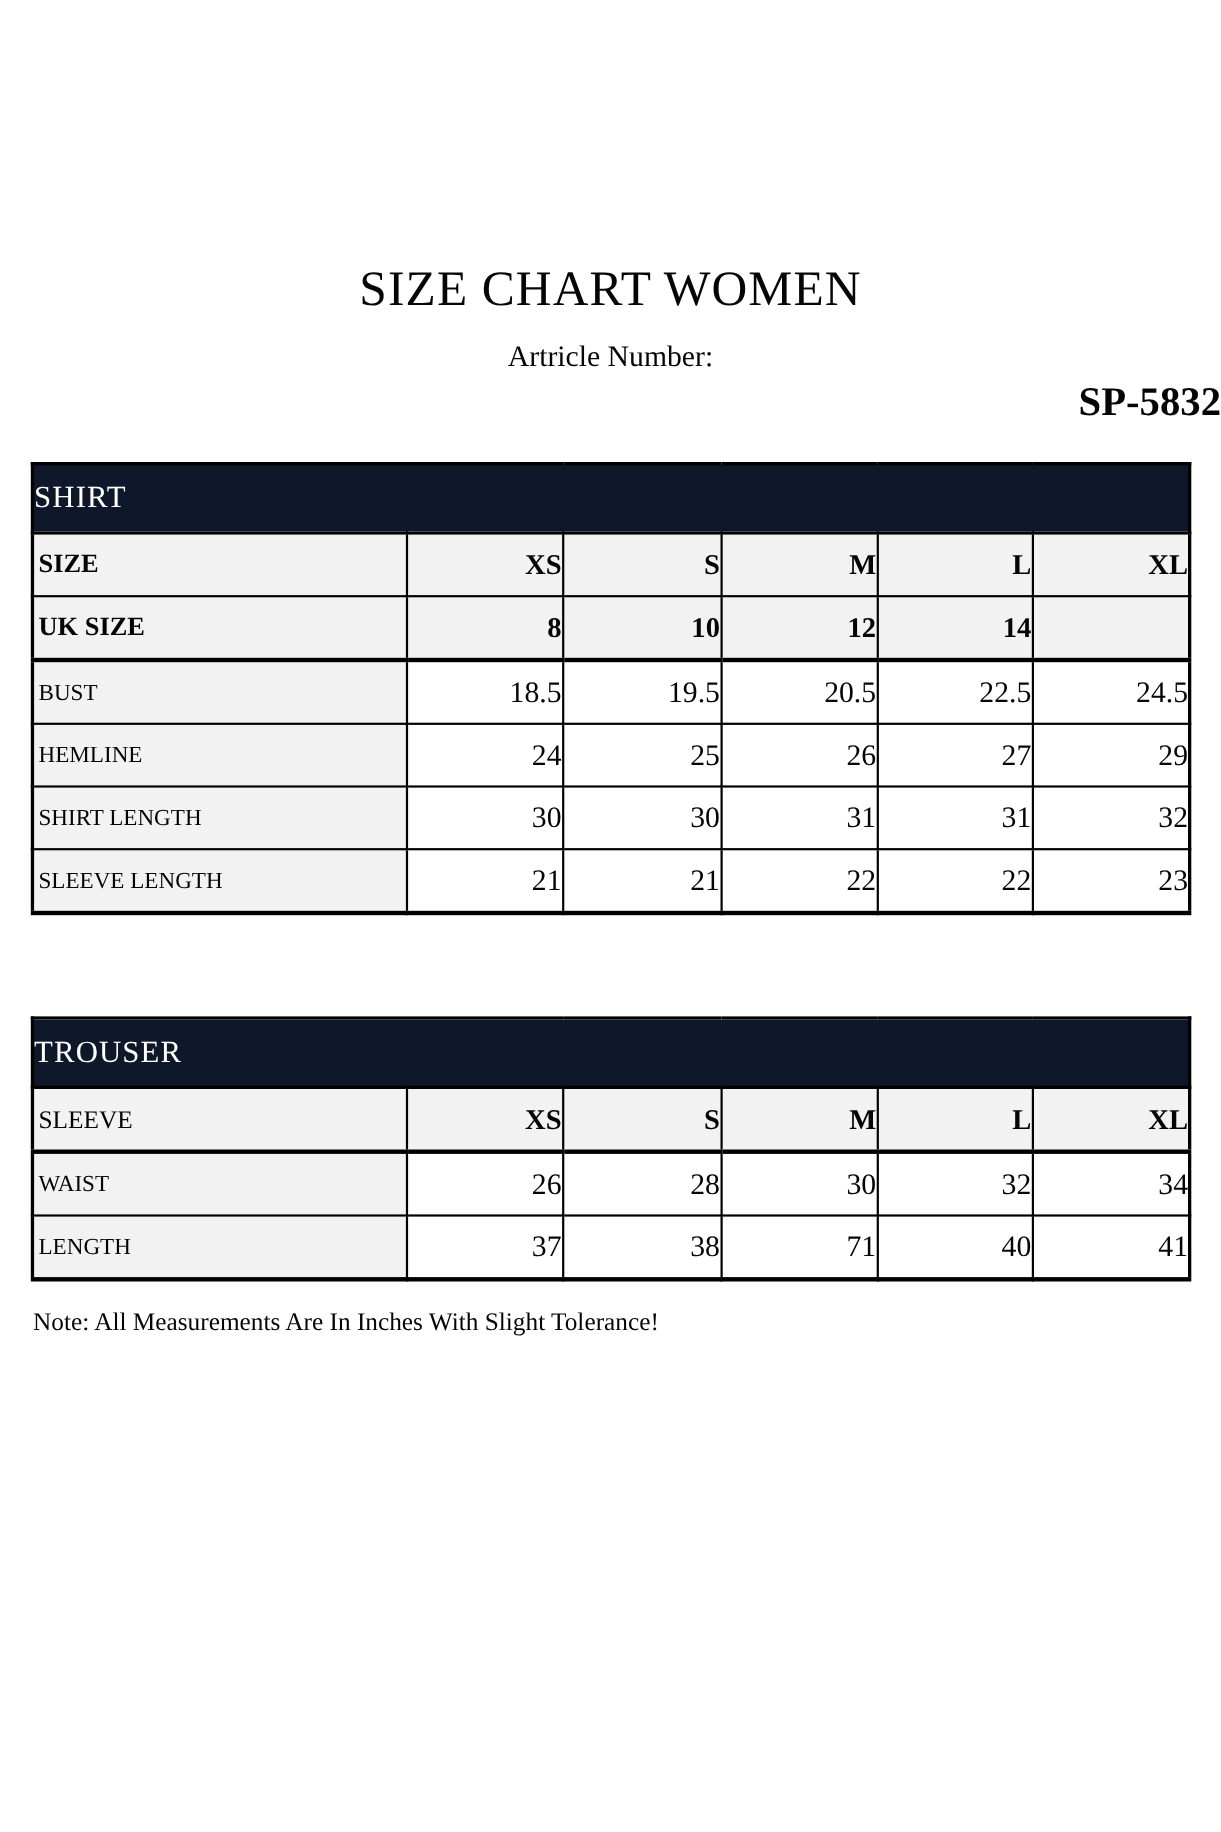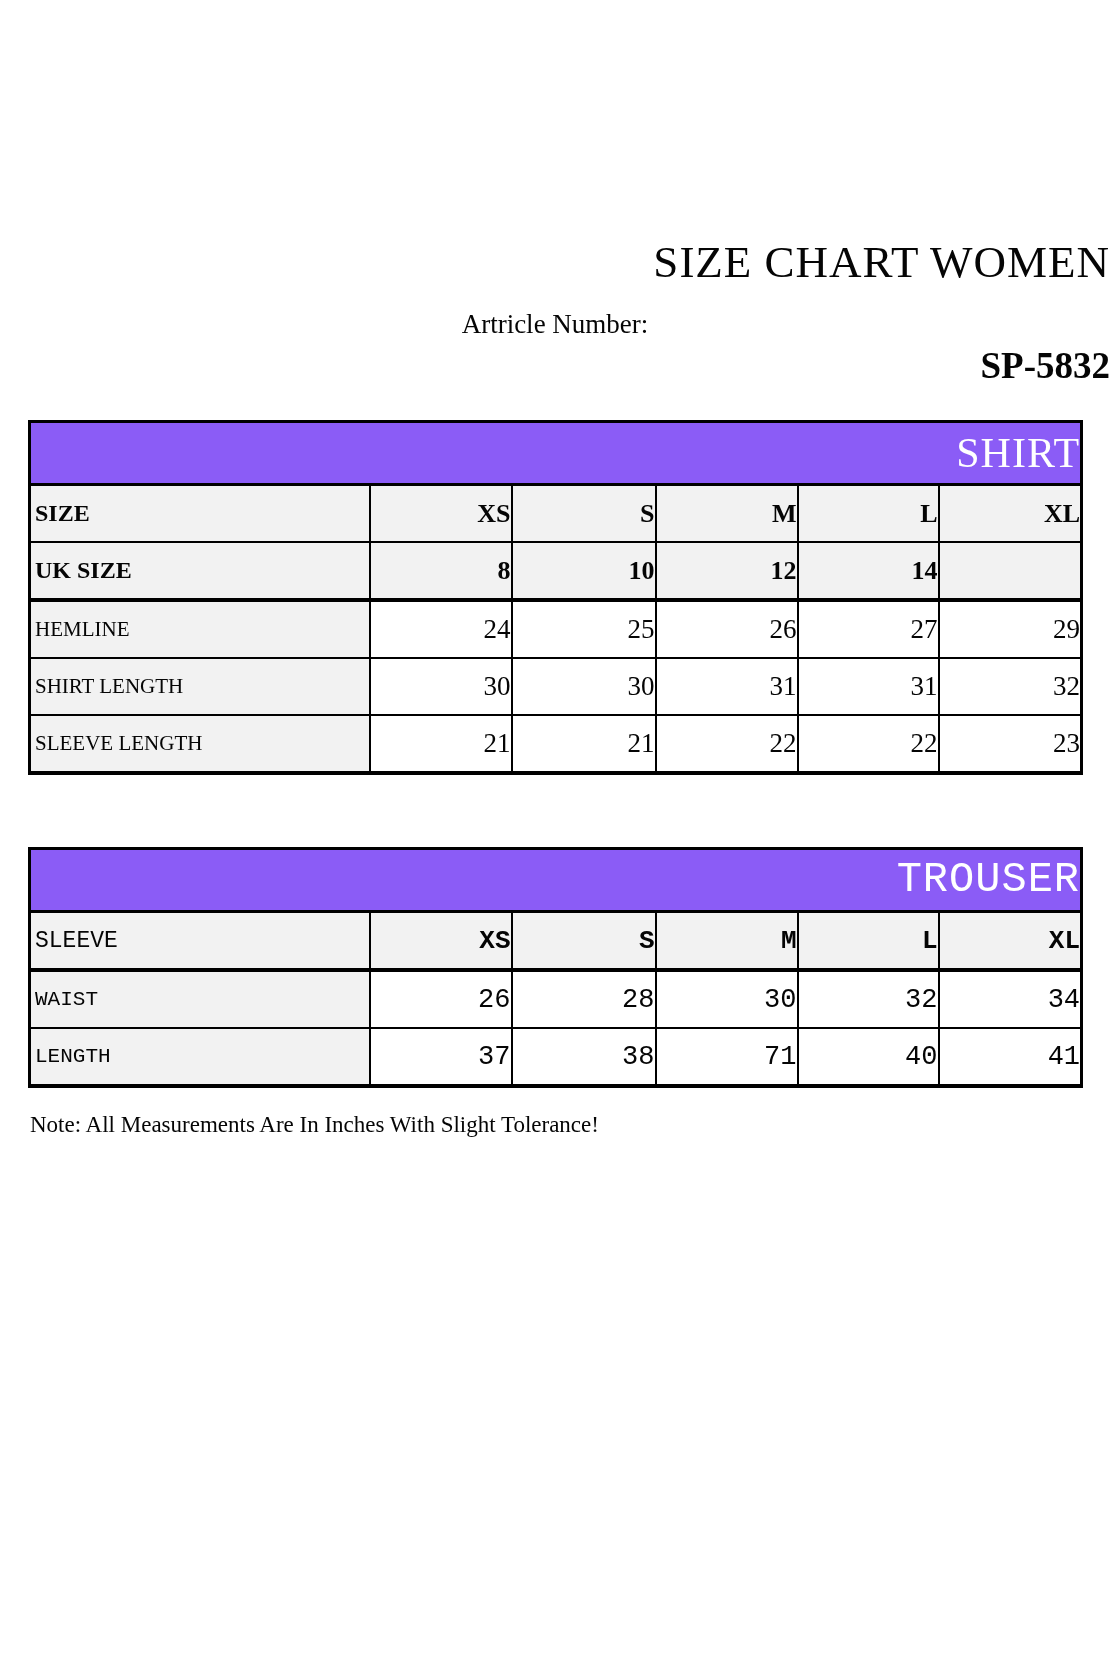--- a/index.html
+++ b/index.html
@@ -8,21 +8,21 @@
     background: #ffffff;
   }
   body {
     width: 1110px;
     height: 1665px;
     font-family: "Liberation Serif", "DejaVu Serif", serif;
     color: #050505;
     position: relative;
   }
   .doc-title {
-    text-align: right;
+    text-align: center;
     padding-top: 240px;
     font-size: 45px;
     line-height: 1.0;
     letter-spacing: 1px;
     font-weight: normal;
   }
   .article-label {
     text-align: center;
     margin-top: 26px;
     font-size: 27px;
@@ -37,29 +37,29 @@
   }
   table.size-table {
     border-collapse: collapse;
     table-layout: fixed;
     width: 1052px;
     margin-left: 28px;
     border: 3px solid #000;
     border-bottom-width: 4px;
   }
   .shirt-table   { margin-top: 36px; }
-  .trouser-table { margin-top: 72px; font-family: Liberation Mono, monospace; }
+  .trouser-table { margin-top: 92px; }
 
   tr.banner th {
-    background: #8b5cf6;
+    background: #0f172a;
     color: #ffffff;
     font-weight: normal;
-    font-size: 42px;
+    font-size: 28px;
     height: 60px;
-    text-align: right;
+    text-align: left;
     letter-spacing: 1px;
     border: 3px solid #000;
     padding: 0;
   }
   .size-table th, .size-table td {
     border: 2px solid #000;
     height: 55px;
     padding: 0;
     overflow: hidden;
     white-space: nowrap;
@@ -128,20 +128,28 @@
   </tr>
   <tr class="hdr hdr-end">
     <th class="lbl">UK SIZE</th>
     <td class="val">8</td>
     <td class="val">10</td>
     <td class="val">12</td>
     <td class="val">14</td>
     <td class="val"></td>
   </tr>
   <tr>
+    <th class="lbl">BUST</th>
+    <td class="val">18.5</td>
+    <td class="val">19.5</td>
+    <td class="val">20.5</td>
+    <td class="val">22.5</td>
+    <td class="val">24.5</td>
+  </tr>
+  <tr>
     <th class="lbl">HEMLINE</th>
     <td class="val">24</td>
     <td class="val">25</td>
     <td class="val">26</td>
     <td class="val">27</td>
     <td class="val">29</td>
   </tr>
   <tr>
     <th class="lbl">SHIRT LENGTH</th>
     <td class="val">30</td>

